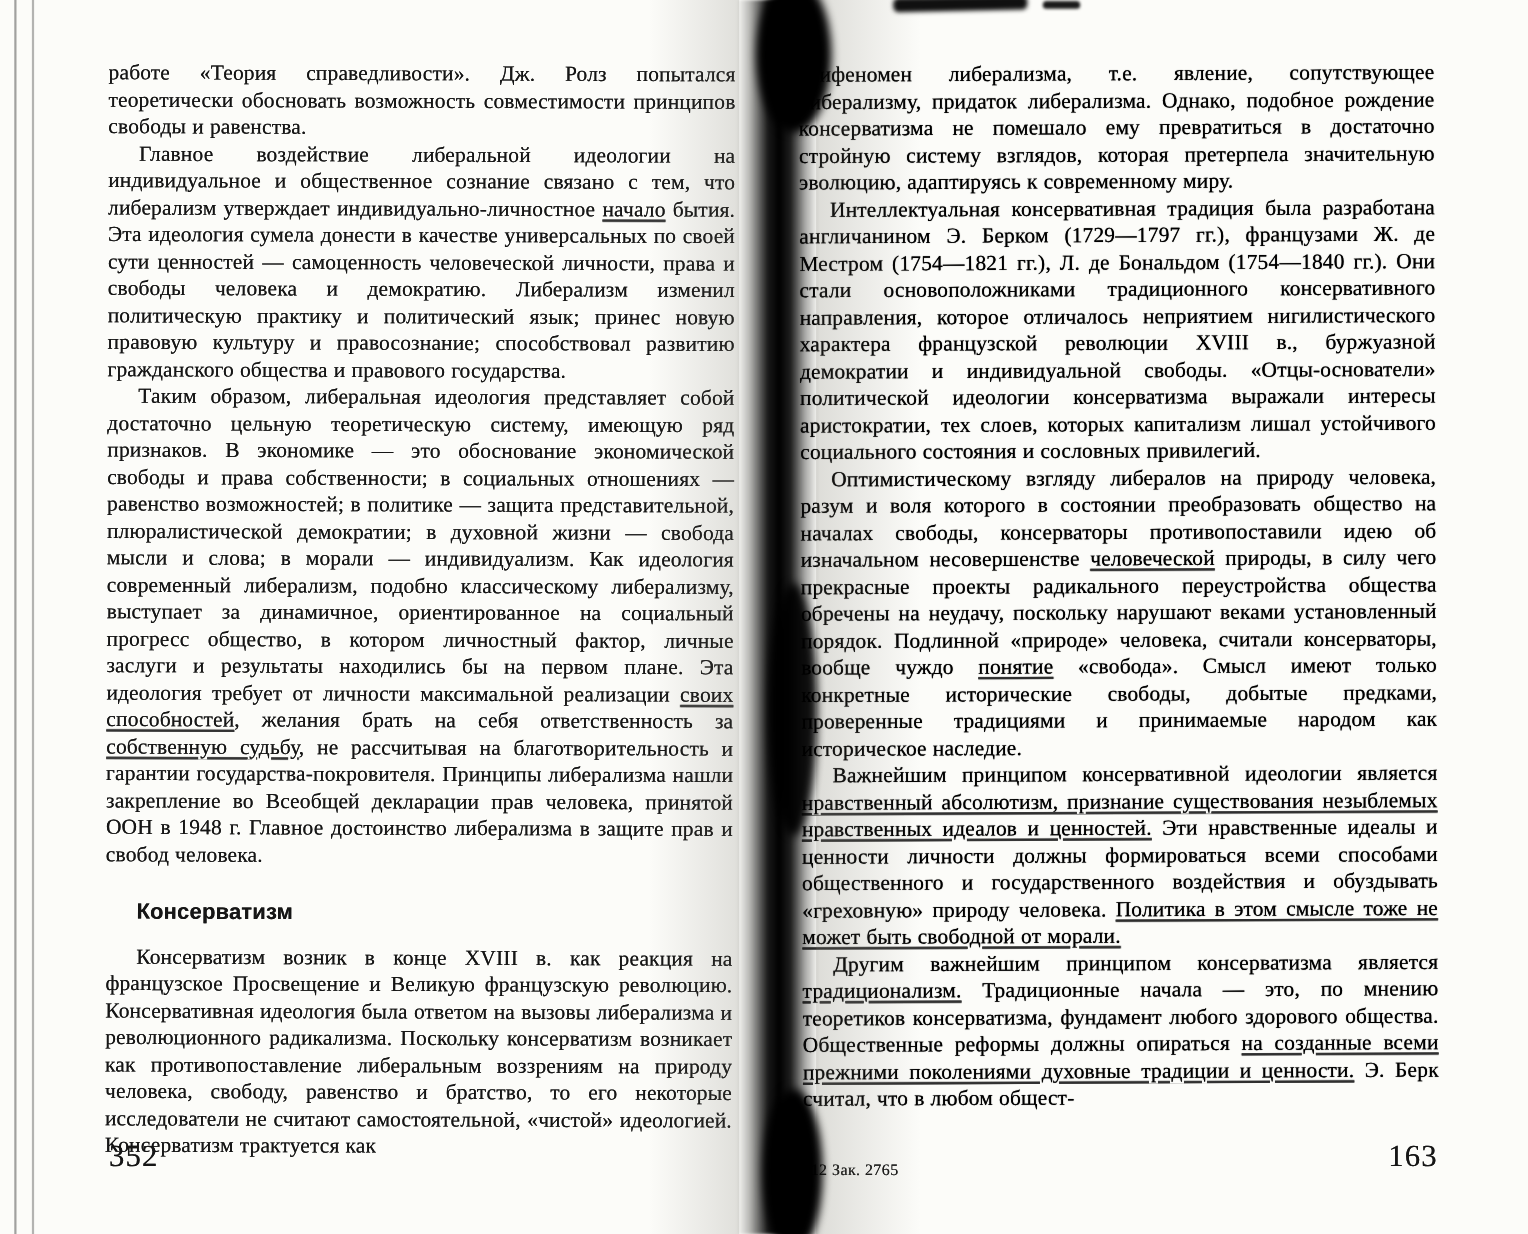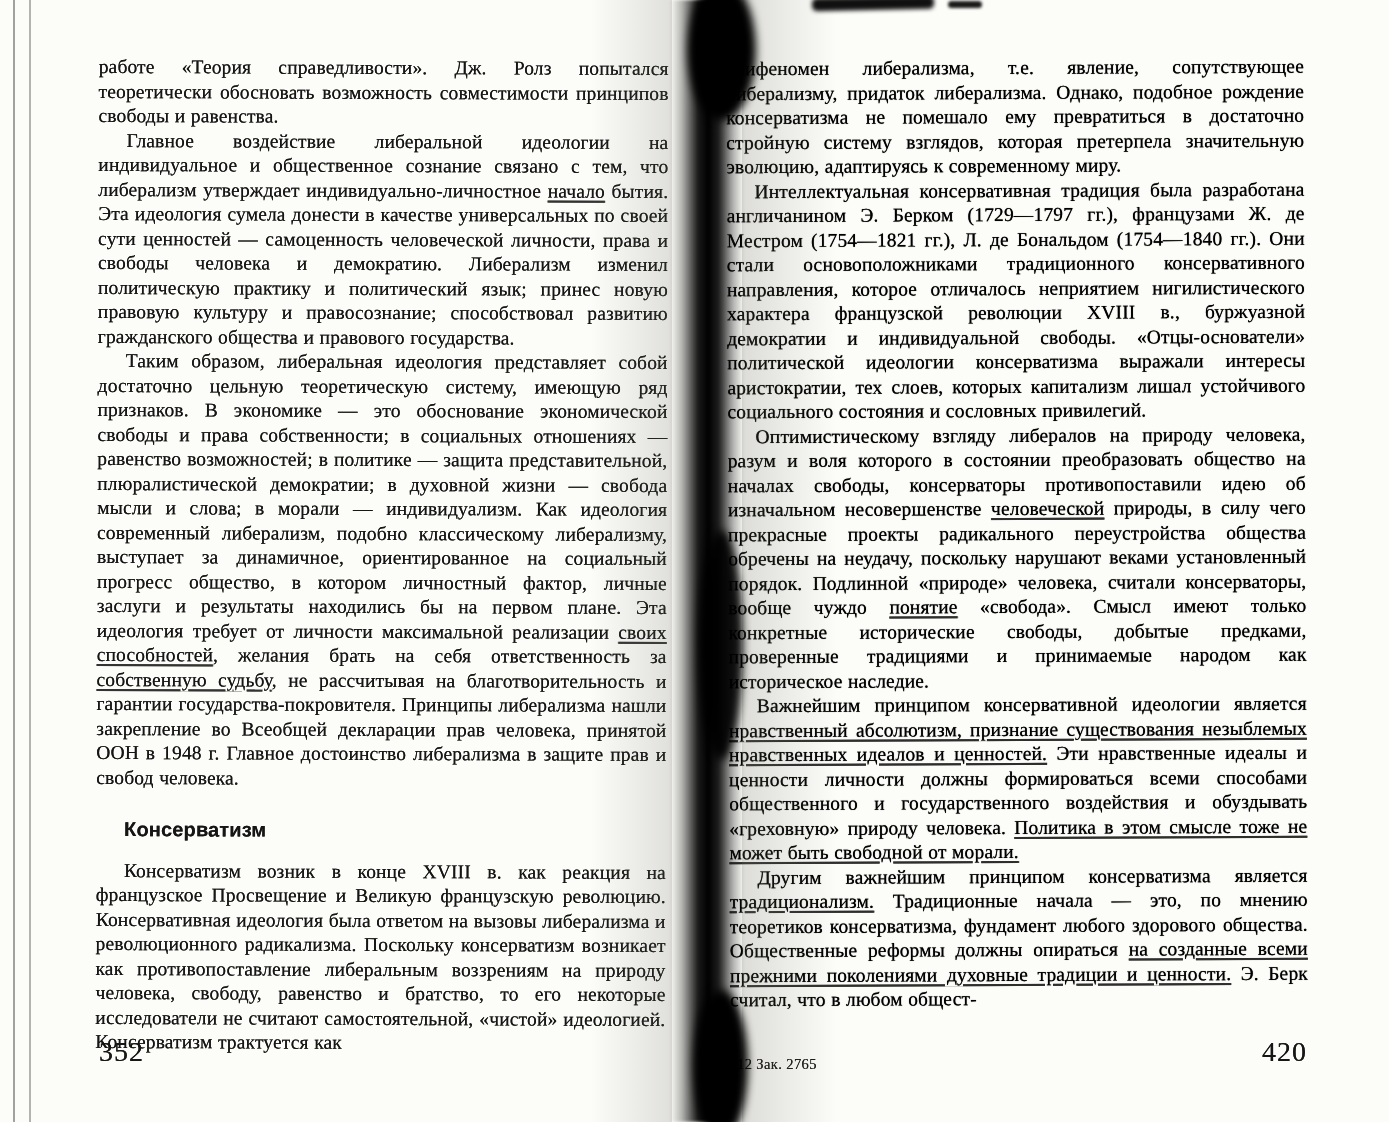--- a/index.html
+++ b/index.html
@@ -127,21 +127,21 @@
   <div class="page-text right">
     <div>
         <p class="para"><span>эпифеномен либерализма, т.е. явление, сопутствующее либерализму, придаток либерализма. Однако, подобное рождение консерватизма не помешало ему превратиться в достаточно стройную систему взглядов, которая претерпела значительную эволюцию, адаптируясь к современному миру.</span></p>
         <p class="para indent"><span>Интеллектуальная консервативная традиция была разработана англичанином Э. Берком (1729—1797 гг.), французами Ж. де Местром (1754—1821 гг.), Л. де Бональдом (1754—1840 гг.). Они стали основоположниками традиционного консервативного направления, которое отличалось неприятием нигилистического характера французской революции XVIII в., буржуазной демократии и индивидуальной свободы. «Отцы-основатели» политической идеологии консерватизма выражали интересы аристократии, тех слоев, которых капитализм лишал устойчивого социального состояния и сословных привилегий.</span></p>
         <p class="para indent"><span>Оптимистическому взгляду либералов на природу человека, разум и воля которого в состоянии преобразовать общество на началах свободы, консерваторы противопоставили идею об изначальном несовершенстве </span><span class="pencil-underline">человеческой</span><span> природы, в силу чего прекрасные проекты радикального переустройства общества обречены на неудачу, поскольку нарушают веками установленный порядок. Подлинной «природе» человека, считали консерваторы, вообще чуждо </span><span class="pencil-underline">понятие</span><span> «свобода». Смысл имеют только конкретные исторические свободы, добытые предками, проверенные традициями и принимаемые народом как историческое наследие.</span></p>
         <p class="para indent"><span>Важнейшим принципом консервативной идеологии является </span><span class="pencil-underline">нравственный абсолютизм, признание существования незыблемых нравственных идеалов и ценностей.</span><span> Эти нравственные идеалы и ценности личности должны формироваться всеми способами общественного и государственного воздействия и обуздывать «греховную» природу человека. </span><span class="pencil-underline">Политика в этом смысле тоже не может быть свободной от морали.</span></p>
         <p class="para indent"><span>Другим важнейшим принципом консерватизма является </span><span class="pencil-underline">традиционализм.</span><span> Традиционные начала — это, по мнению теоретиков консерватизма, фундамент любого здорового общества. Общественные реформы должны опираться </span><span class="pencil-underline">на созданные всеми прежними поколениями духовные традиции и ценности.</span><span> Э. Берк считал, что в любом общест-</span></p>
       </div>
   </div>
   <div class="imprint">12 Зак. 2765</div>
-  <div class="pagenum right">420</div>
+  <div class="pagenum right">163</div>
 
   <div class="gutter"></div>
   <div class="blotch top"></div>
   <div class="blotch mid"></div>
   <div class="blotch bottom"></div>
   <div class="smudge-top"></div>
   <div class="smudge-top2"></div>
   <div class="edge-line one"></div>
   <div class="edge-line two"></div>
 

